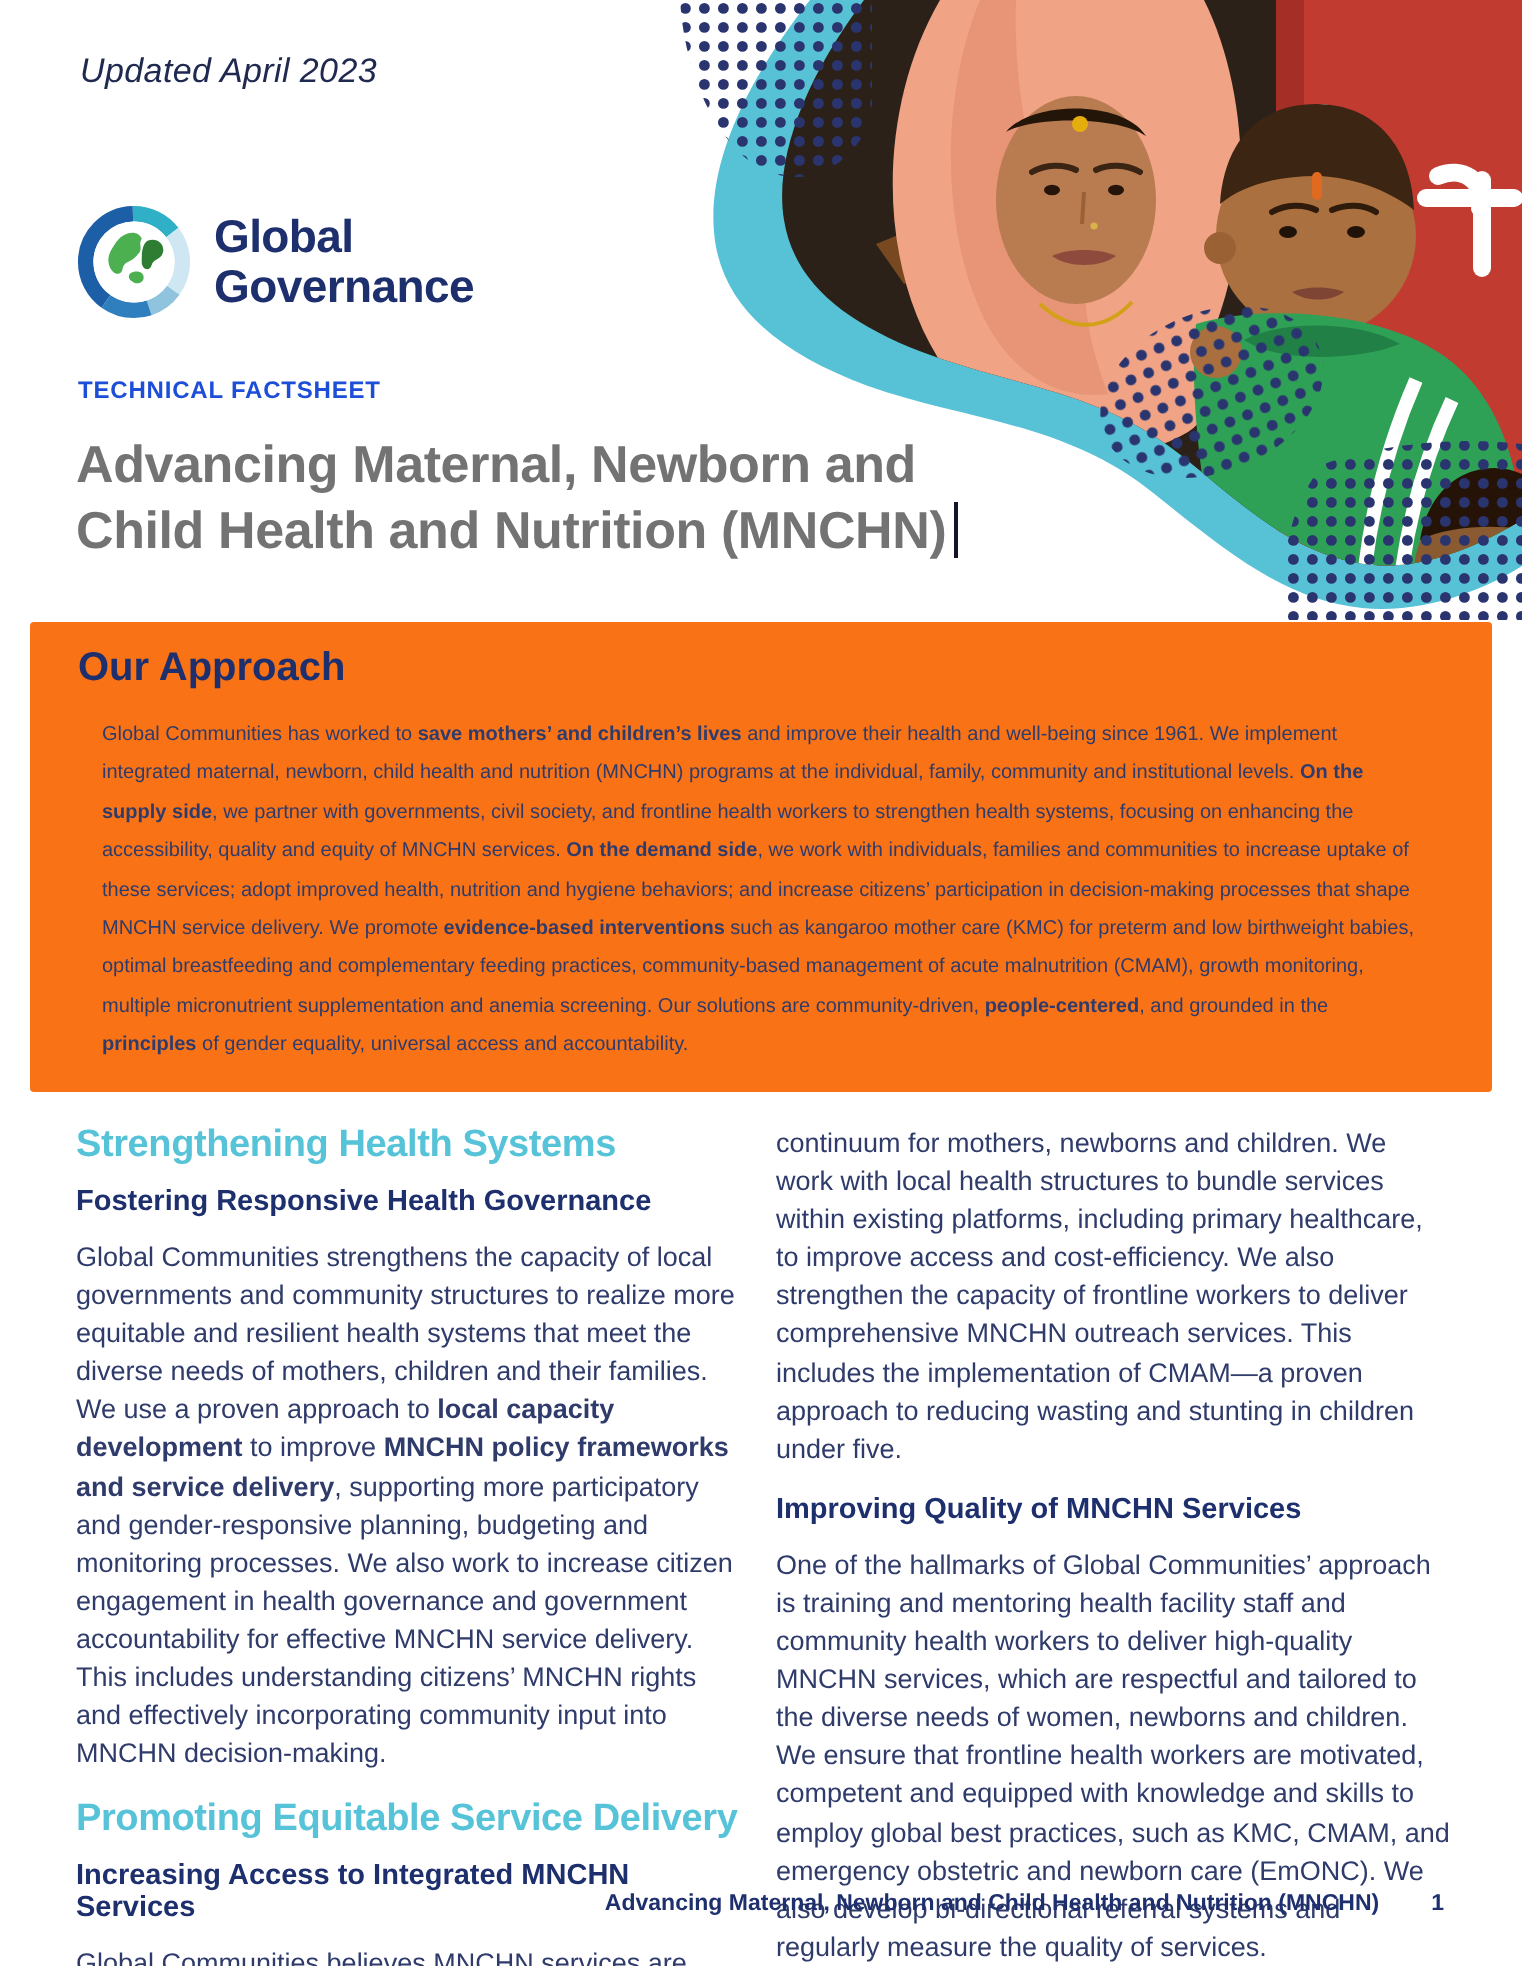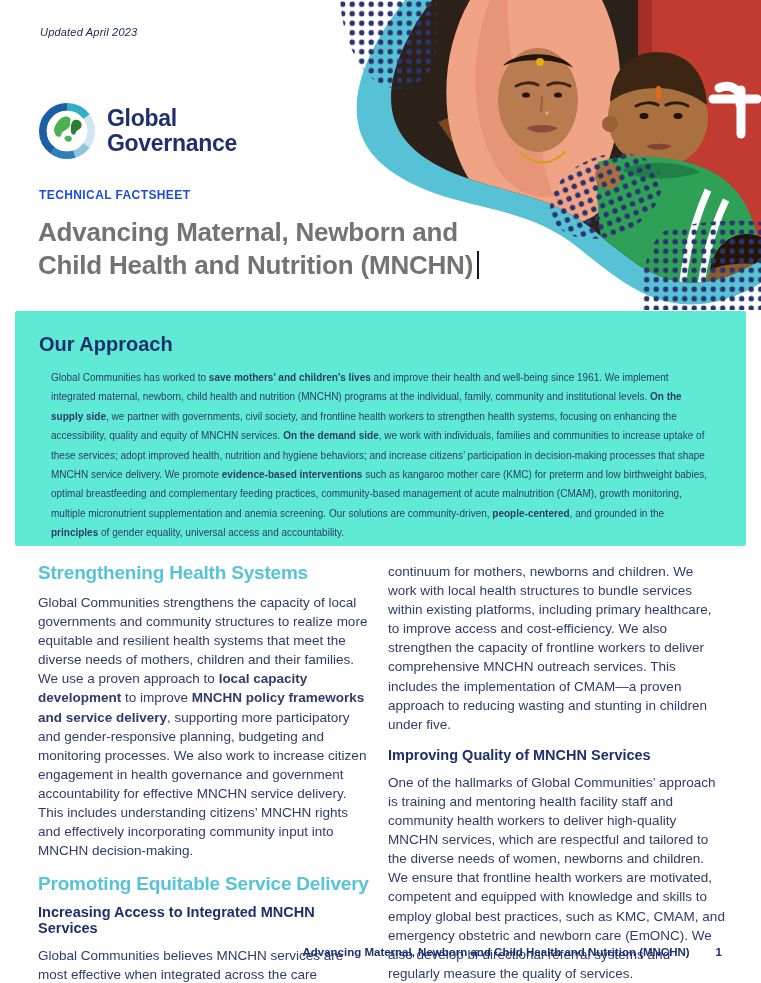--- a/index.html
+++ b/index.html
@@ -1,35 +1,35 @@
 <!DOCTYPE html>
 <html><head>
 <meta charset="utf-8">
 <style>
   html,body{margin:0;padding:0;background:#ffffff;}
   #page{
     position:relative;width:761px;height:983px;margin:0 auto;background:#fff;
     overflow:hidden;font-family:"Liberation Sans",sans-serif;color:#2f3b6a;
   }
   
-  .updated{position:absolute;left:40px;top:26px;font-size:11px;font-style:italic;
+  .updated{position:absolute;left:40px;top:26px;font-size:17px;font-style:italic;
     color:#20294f;letter-spacing:.2px;}
   .logo{position:absolute;left:38px;top:102px;display:flex;align-items:center;gap:11px;}
   .logo-text{font-size:23px;line-height:25px;font-weight:800;color:#1e2f6e;letter-spacing:-.3px;}
   .eyebrow{position:absolute;left:39px;top:188px;font-size:12px;font-weight:600;
     letter-spacing:.4px;color:#1d4ed8;}
   .doc-title{position:absolute;left:38px;top:216px;font-size:26px;line-height:33px;
     font-weight:700;color:#737373;letter-spacing:-.2px;}
   .cursor{display:inline-block;width:2px;height:28px;background:#14142b;
     vertical-align:-5px;margin-left:4px;}
   
   .hero{position:absolute;top:0;right:0;width:451px;height:310px;}
   
   .approach{position:absolute;left:15px;top:311px;width:731px;height:235px;
-    background:#5eead4;box-sizing:border-box;padding:22px 24px 0 24px;border-radius:2px;}
+    background:#f97316;box-sizing:border-box;padding:12px 24px 0 24px;border-radius:2px;}
   .approach h2{margin:0 0 9px 0;font-size:20px;font-weight:700;color:#1e2f6e;}
   .approach p{margin:12px;font-size:10px;line-height:19.4px;color:#2f3b6a;}
   .b{font-weight:700;}
   
   .cols{position:absolute;left:38px;top:562px;width:687px;display:flex;gap:17px;}
   .col{box-sizing:border-box;}
   .col-left{width:333px;}
   .col-right{width:337px;}
   .col h2{margin:0 0 9px 0;font-size:19px;font-weight:700;color:#56c3d8;letter-spacing:-.2px;}
   .col h2 + h3{margin-top:0;}
@@ -153,20 +153,21 @@
   </div>
 
   <section class="approach">
     <h2>Our Approach</h2>
     <p><span>Global Communities has worked to </span><span class="b">save mothers’ and children’s lives</span><span> and improve their health and well-being since 1961. We implement integrated maternal, newborn, child health and nutrition (MNCHN) programs at the individual, family, community and institutional levels. </span><span class="b">On the supply side</span><span>, we partner with governments, civil society, and frontline health workers to strengthen health systems, focusing on enhancing the accessibility, quality and equity of MNCHN services. </span><span class="b">On the demand side</span><span>, we work with individuals, families and communities to increase uptake of these services; adopt improved health, nutrition and hygiene behaviors; and increase citizens’ participation in decision-making processes that shape MNCHN service delivery. We promote </span><span class="b">evidence-based interventions</span><span> such as kangaroo mother care (KMC) for preterm and low birthweight babies, optimal breastfeeding and complementary feeding practices, community-based management of acute malnutrition (CMAM), growth monitoring, multiple micronutrient supplementation and anemia screening. Our solutions are community-driven, </span><span class="b">people-centered</span><span>, and grounded in the </span><span class="b">principles</span><span> of gender equality, universal access and accountability.</span></p>
   </section>
 
   <div class="cols">
     <div class="col col-left">
         <h2>Strengthening Health Systems</h2>
+        <h3>Fostering Responsive Health Governance</h3>
         <p><span>Global Communities strengthens the capacity of local governments and community structures to realize more equitable and resilient health systems that meet the diverse needs of mothers, children and their families. We use a proven approach to </span><span class="b">local capacity development</span><span> to improve </span><span class="b">MNCHN policy frameworks and service delivery</span><span>, supporting more participatory and gender-responsive planning, budgeting and monitoring processes. We also work to increase citizen engagement in health governance and government accountability for effective MNCHN service delivery. This includes understanding citizens’ MNCHN rights and effectively incorporating community input into MNCHN decision-making.</span></p>
         <h2>Promoting Equitable Service Delivery</h2>
         <h3>Increasing Access to Integrated MNCHN Services</h3>
         <p><span>Global Communities believes MNCHN services are most effective when integrated across the care</span></p>
       </div>
     <div class="col col-right">
         <p><span>continuum for mothers, newborns and children. We work with local health structures to bundle services within existing platforms, including primary healthcare, to improve access and cost-efficiency. We also strengthen the capacity of frontline workers to deliver comprehensive MNCHN outreach services. This includes the implementation of CMAM—a proven approach to reducing wasting and stunting in children under five.</span></p>
         <h3>Improving Quality of MNCHN Services</h3>
         <p><span>One of the hallmarks of Global Communities’ approach is training and mentoring health facility staff and community health workers to deliver high-quality MNCHN services, which are respectful and tailored to the diverse needs of women, newborns and children. We ensure that frontline health workers are motivated, competent and equipped with knowledge and skills to employ global best practices, such as KMC, CMAM, and emergency obstetric and newborn care (EmONC). We also develop bi-directional referral systems and regularly measure the quality of services.</span></p>
       </div>

